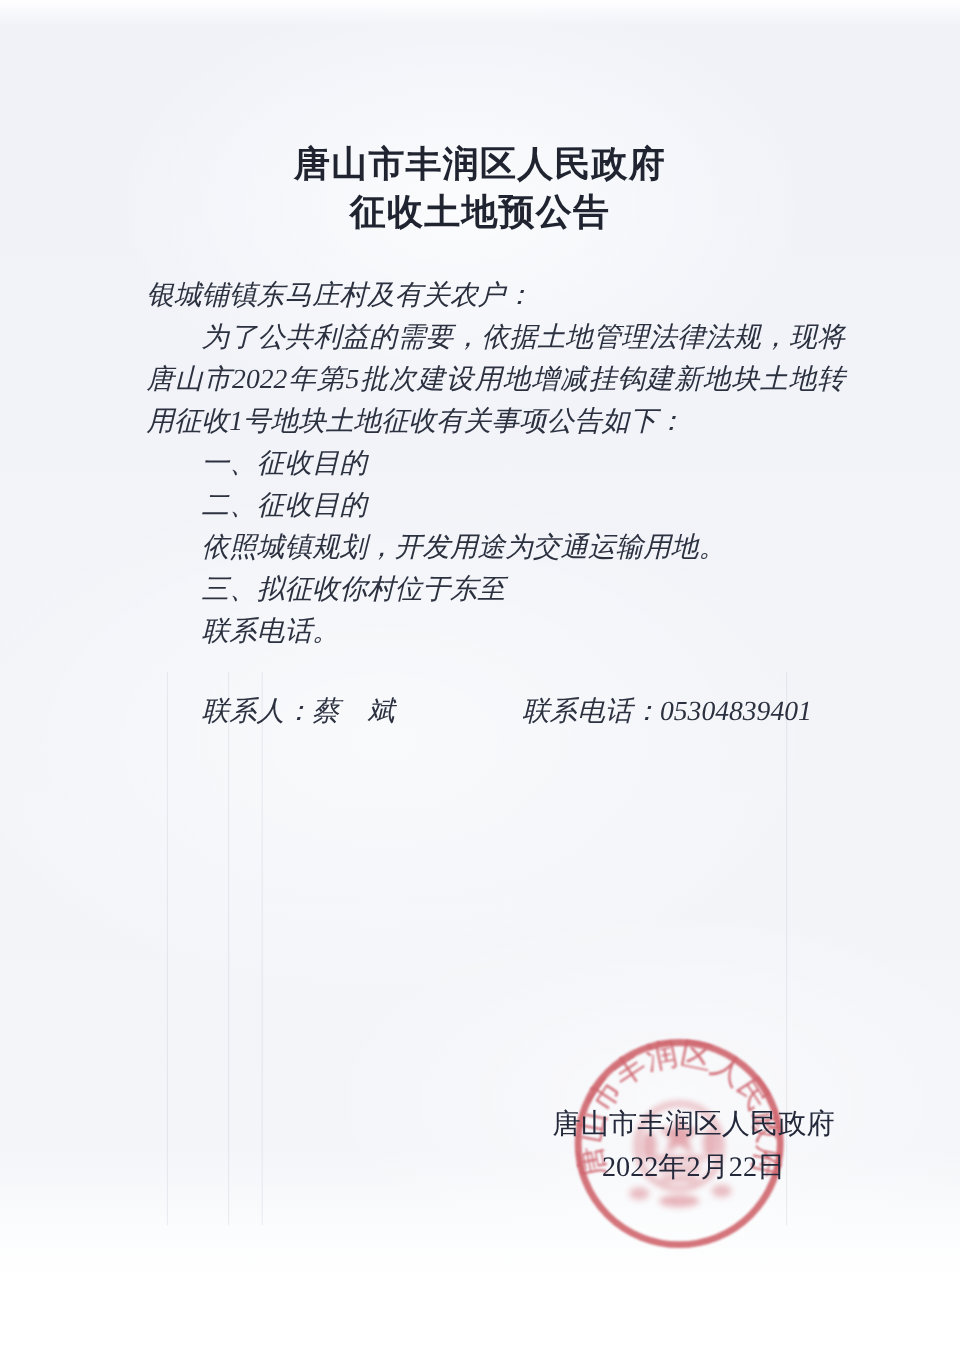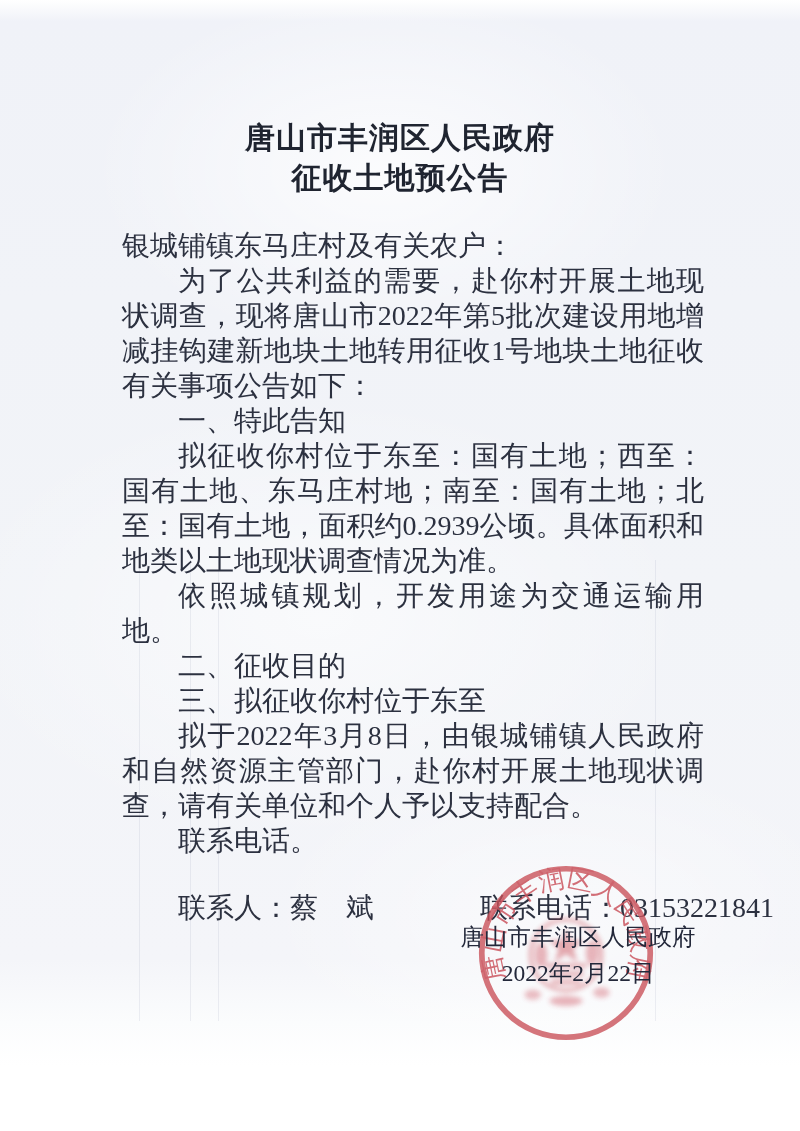--- a/index.html
+++ b/index.html
@@ -26,22 +26,23 @@
   .title-block {
     position: absolute; top: 118px; left: 0; width: 800px;
     text-align: center;
     color: #1f2430;
     font-size: 30px; font-weight: bold;
     line-height: 40px; letter-spacing: 1px;
   }
   .content {
     position: absolute; top: 228px; left: 122px; width: 582px;
     color: #2c3140;
-    font-size: 28px; line-height: 35px;
+    font-size: 23px; line-height: 35px;
     text-align: justify;
+    font-style: italic;
   }
   .content p { margin: 0; }
   .content p.indent { text-indent: 2em; }
   .contact-row {
     margin-top: 32px;
     display: flex; align-items: flex-end;
     white-space: nowrap;
   }
   .contact-person { margin-left: 2em; }
   .contact-phone { margin-left: 106px; }
@@ -68,32 +69,30 @@
   <div class="scanline" style="left:218px"></div>
   <div class="scanline" style="left:655px"></div>
 
   <div class="title-block">
     <div>唐山市丰润区人民政府</div>
     <div>征收土地预公告</div>
   </div>
 
   <div class="content">
     <p>银城铺镇东马庄村及有关农户：</p>
-    <p class="indent">为了公共利益的需要，赴你村开展土地现状调查，现将唐山市2022年第5批次建设用地增减挂钩建新地块土地转用征收1号地块土地征收有关事项公告如下：</p>
-    <p class="indent">一、特此告知</p>
-    <p class="indent">拟征收你村位于东至：国有土地；西至：国有土地、东马庄村地；南至：国有土地；北至：国有土地，面积约0.2939公顷。具体面积和地类以土地现状调查情况为准。</p>
+    <p class="indent">为了公共利益的需要，依据土地管理法律法规，现将唐山市2022年第5批次建设用地增减挂钩建新地块土地转用征收1号地块土地征收有关事项公告如下：</p>
+    <p class="indent">一、征收目的</p>
+    <p class="indent">二、征收目的</p>
     <p class="indent">依照城镇规划，开发用途为交通运输用地。</p>
-    <p class="indent">二、征收目的</p>
     <p class="indent">三、拟征收你村位于东至</p>
-    <p class="indent">拟于2022年3月8日，由银城铺镇人民政府和自然资源主管部门，赴你村开展土地现状调查，请有关单位和个人予以支持配合。</p>
     <p class="indent">联系电话。</p>
 
     <div class="contact-row">
       <span class="contact-person">联系人：蔡　斌</span>
-      <span class="contact-phone">联系电话：03153221841</span>
+      <span class="contact-phone">联系电话：05304839401</span>
     </div>
   </div>
 
   <div class="seal-wrap">
     <svg viewBox="0 0 200 200" width="208" height="208">
       <defs>
         <filter id="blurSoft" x="-20%" y="-20%" width="140%" height="140%">
           <feGaussianBlur stdDeviation="0.7"></feGaussianBlur>
         </filter>
         <filter id="blurHeavy" x="-40%" y="-40%" width="180%" height="180%">

